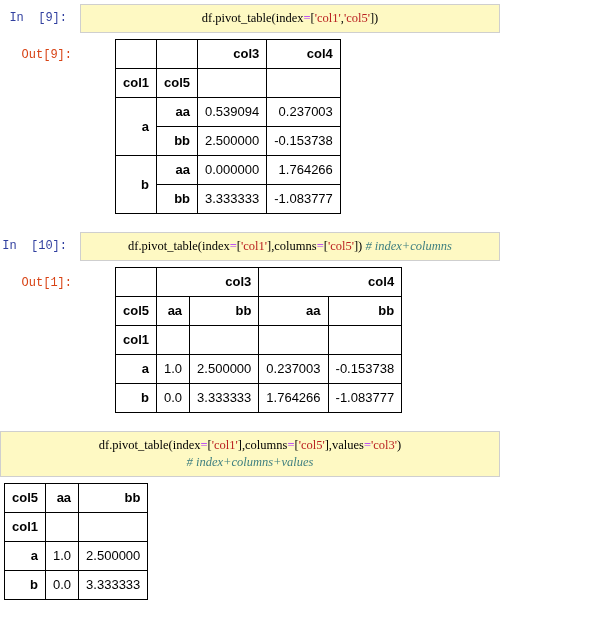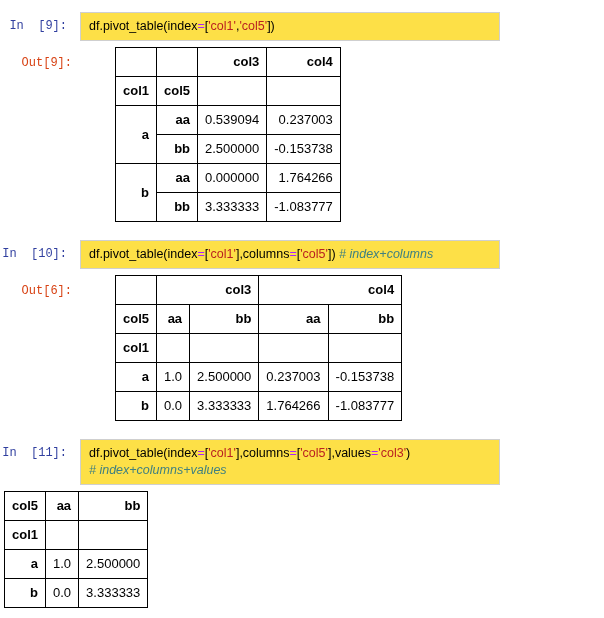--- a/index.html
+++ b/index.html
@@ -6,46 +6,47 @@
     margin: 0;
     padding: 0;
     background: #ffffff;
     width: 604px;
     height: 618px;
     overflow: hidden;
     font-family: "Liberation Sans", sans-serif;
   }
   .notebook {
     box-sizing: border-box;
-    padding-top: 12px;
+    padding-top: 4px;
     width: 500px;
   }
   .cell { margin-bottom: 18px; }
   .row { display: flex; align-items: flex-start; }
   .prompt {
     flex: 0 0 80px;
     box-sizing: border-box;
     text-align: right;
     font-family: "Liberation Mono", "DejaVu Sans Mono", monospace;
     font-size: 12px;
     white-space: pre;
   }
   .in-prompt  { color: #303F9F; padding: 7px 13px 0 0; }
   .out-prompt { color: #D84315; padding: 9px 8px 0 0; }
   .input-box {
     flex: 1 1 auto;
-    background: #fde047;
+    background: #fef9c3;
     border: 1px solid #CFCFCF;
     padding: 5px 8px;
-    font-family: Liberation Sans, sans-serif;
+    font-family: Liberation Serif, serif;
     font-size: 12.5px;
     line-height: 17px;
     color: #000000;
     white-space: pre;
     overflow: hidden;
+    text-align: center;
   }
   .code-line { white-space: pre; }
   .tok-plain   { color: #000000; }
   .tok-str     { color: #BA2121; }
   .tok-op      { color: #AA22FF; }
   .tok-comment { color: #408080; font-style: italic; }
   .output-row { margin-top: 6px; gap: 31px; }
   table.dataframe {
     border-collapse: collapse;
     margin-left: 4px;
@@ -119,21 +120,21 @@
       </div>
     </div>
   </div>
 
   <div class="cell">
     <div class="row">
       <div class="prompt in-prompt">In  [10]:</div>
       <div class="input-box"><div class="code-line"><span class="tok-plain">df.pivot_table(index</span><span class="tok-op">=</span><span class="tok-plain">[</span><span class="tok-str">'col1'</span><span class="tok-plain">],columns</span><span class="tok-op">=</span><span class="tok-plain">[</span><span class="tok-str">'col5'</span><span class="tok-plain">]) </span><span class="tok-comment"># index+columns</span></div></div>
     </div>
     <div class="row output-row">
-      <div class="prompt out-prompt">Out[6]:</div>
+      <div class="prompt out-prompt">Out[1]:</div>
       <div>
         <table class="dataframe">
           <tbody>
             <tr>
               <th class="blank"></th>
               <th colspan="2">col3</th>
               <th colspan="2">col4</th>
             </tr>
             <tr>
               <th>col5</th>
@@ -164,21 +165,20 @@
               <td>-1.083777</td>
             </tr>
           </tbody>
         </table>
       </div>
     </div>
   </div>
 
   <div class="cell">
     <div class="row">
-      <div class="prompt in-prompt">In  [11]:</div>
       <div class="input-box"><div class="code-line"><span class="tok-plain">df.pivot_table(index</span><span class="tok-op">=</span><span class="tok-plain">[</span><span class="tok-str">'col1'</span><span class="tok-plain">],columns</span><span class="tok-op">=</span><span class="tok-plain">[</span><span class="tok-str">'col5'</span><span class="tok-plain">],values</span><span class="tok-op">=</span><span class="tok-str">'col3'</span><span class="tok-plain">)</span></div><div class="code-line"><span class="tok-comment"># index+columns+values</span></div></div>
     </div>
     <div class="row output-row">
       <div>
         <table class="dataframe">
           <tbody>
             <tr>
               <th>col5</th>
               <th>aa</th>
               <th>bb</th>

